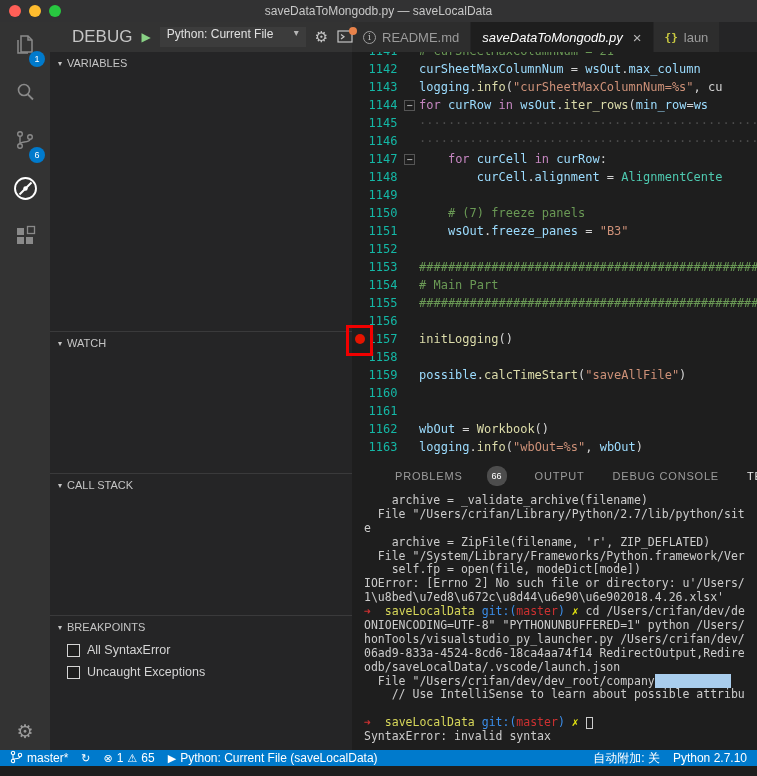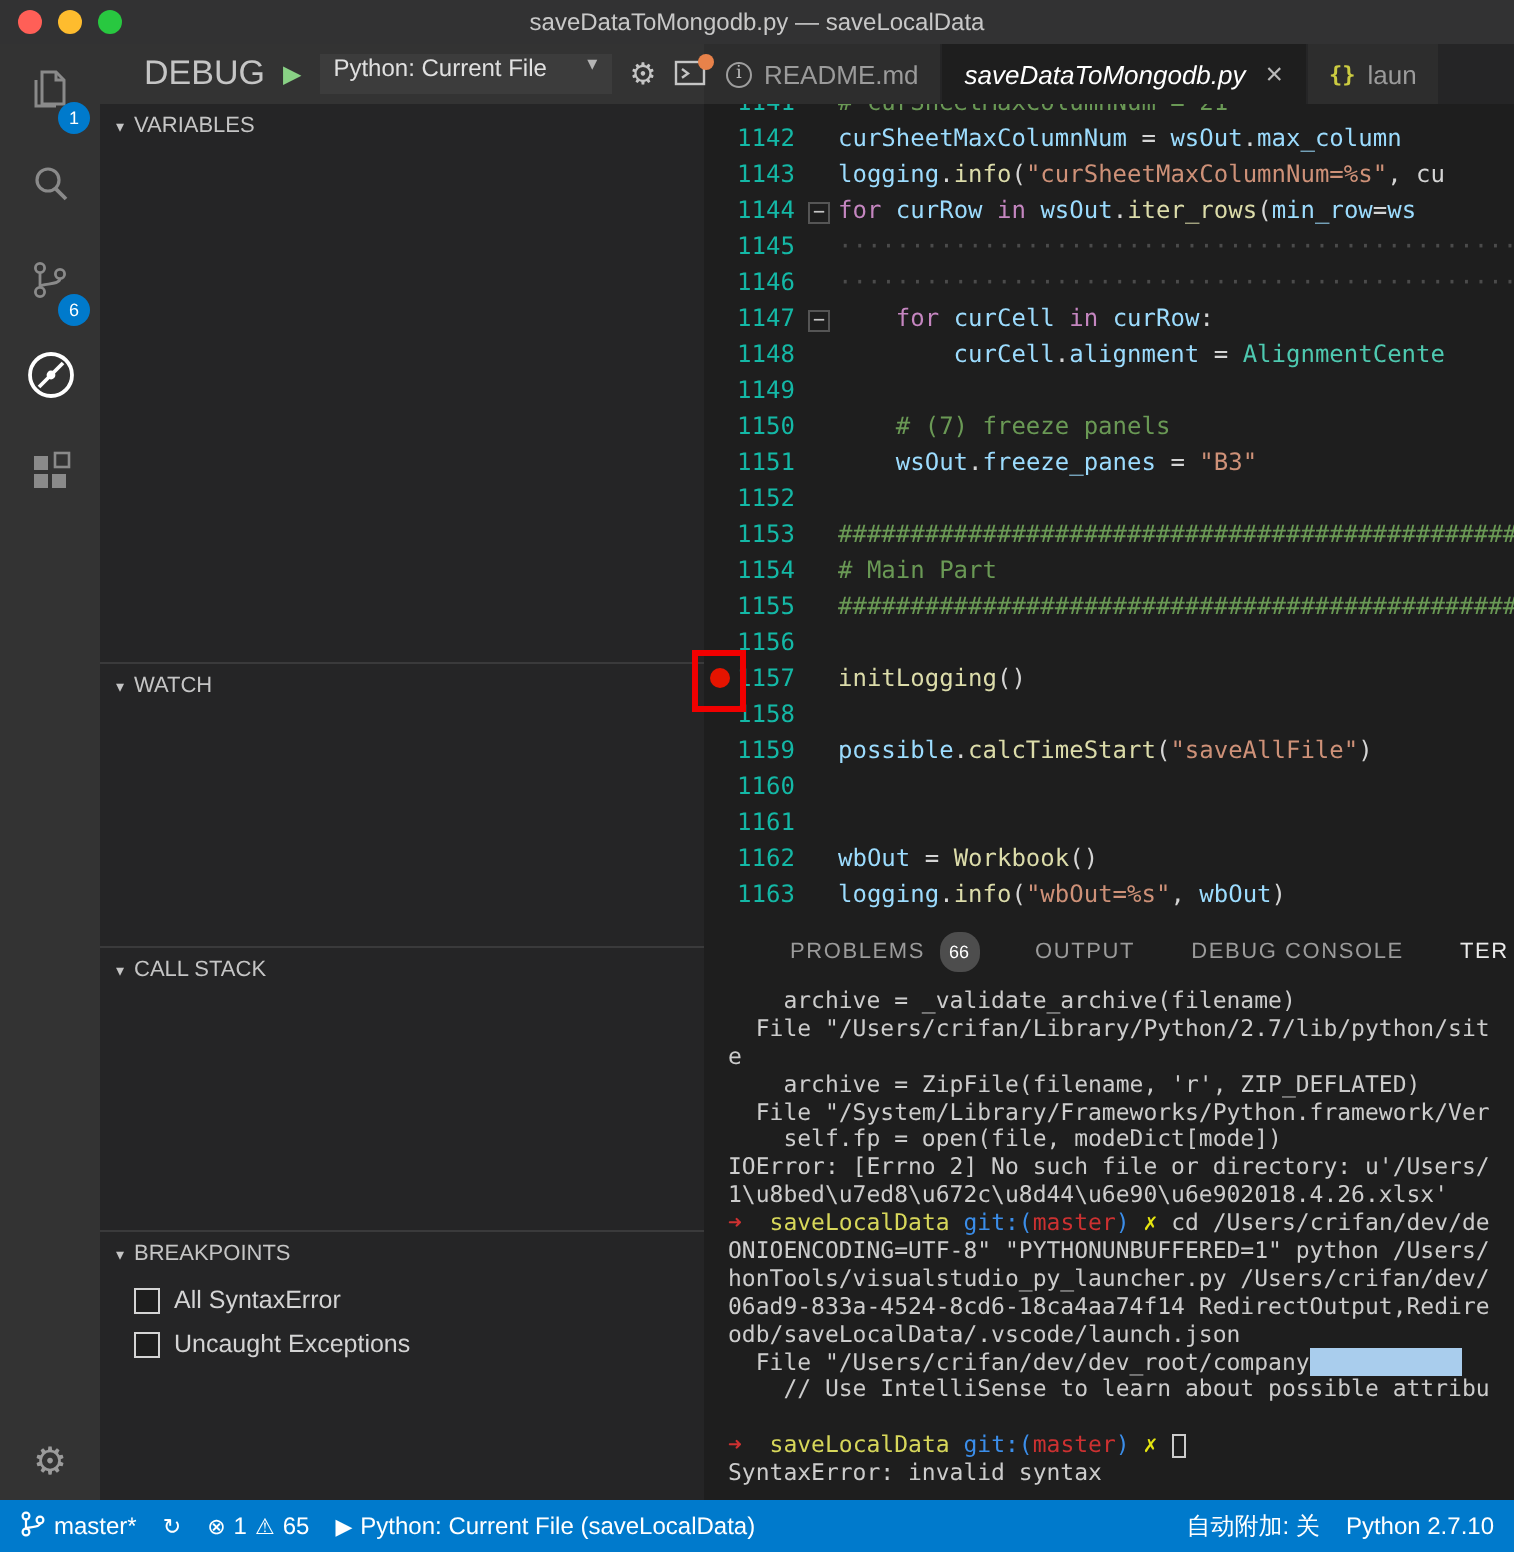--- a/index.html
+++ b/index.html
@@ -65,29 +65,29 @@
   .fold-box{display:inline-block;width:11px;height:11px;line-height:9px;border:1px solid #555;color:#c5c5c5;font-size:10px;margin-top:3px;background:#1e1e1e}
   .ed-code{flex:1;color:#d4d4d4;overflow:hidden}
   .tk-cm{color:#6a9955}.tk-kw{color:#c586c0}.tk-vr{color:#9cdcfe}.tk-fn{color:#dcdcaa}
   .tk-st{color:#ce9178}.tk-cl{color:#4ec9b0}.tk-tx{color:#d4d4d4}.tk-ws{color:#4b4b4b}
 
   
   .panel{height:288px;flex:0 0 288px;display:flex;flex-direction:column;background:#1e1e1e}
   .panel-tabs{height:28px;flex:0 0 28px;display:flex;align-items:center;gap:28px;padding-left:43px;font-size:11px;letter-spacing:.8px;color:#9b9b9b;overflow:hidden;white-space:nowrap}
   .ptab{display:flex;align-items:center}
   .ptab.active{color:#eaeaea}
-  .pbadge{background:#4d4d4d;color:#fff;border-radius:9px;padding:5px 5px;font-size:9px;margin-left:7px;letter-spacing:0}
+  .pbadge{background:#4d4d4d;color:#fff;border-radius:9px;padding:5px 5px;font-size:9px;margin-left:24px;letter-spacing:0}
   .terminal{flex:1;padding:4px 0 0 12px;font-family:"DejaVu Sans Mono",monospace;font-size:11.5px;line-height:13.9px;overflow:hidden}
   .t-row{height:13.9px;white-space:pre}
   .t-tt{color:#cccccc}.t-tr{color:#cd3131}.t-td{color:#d7d75a}.t-tb{color:#3b8eea}.t-ty{color:#e5e510}
   .t-sl{background:#a9cded;color:transparent}
   .t-cur{display:inline-block;width:7px;height:12px;border:1px solid #ccc;vertical-align:-2px}
 
   
-  .statusbar{height:26px;background:#007acc;display:flex;align-items:center;justify-content:space-between;color:#fff;font-size:12px;padding:0 10px}
+  .statusbar{height:16px;background:#007acc;display:flex;align-items:center;justify-content:space-between;color:#fff;font-size:12px;padding:0 10px}
   .sb-group{display:flex;align-items:center;gap:13px;white-space:nowrap}
   .sb-item{display:flex;align-items:center;gap:4px}
   .sb-mini{font-size:11px;font-family:"DejaVu Sans",sans-serif}
 
   
   .annotation{position:absolute;left:346px;top:325px;width:27px;height:31px;border:3px solid #f10000;z-index:60}
 </style>
 </head>
 <body>
 

